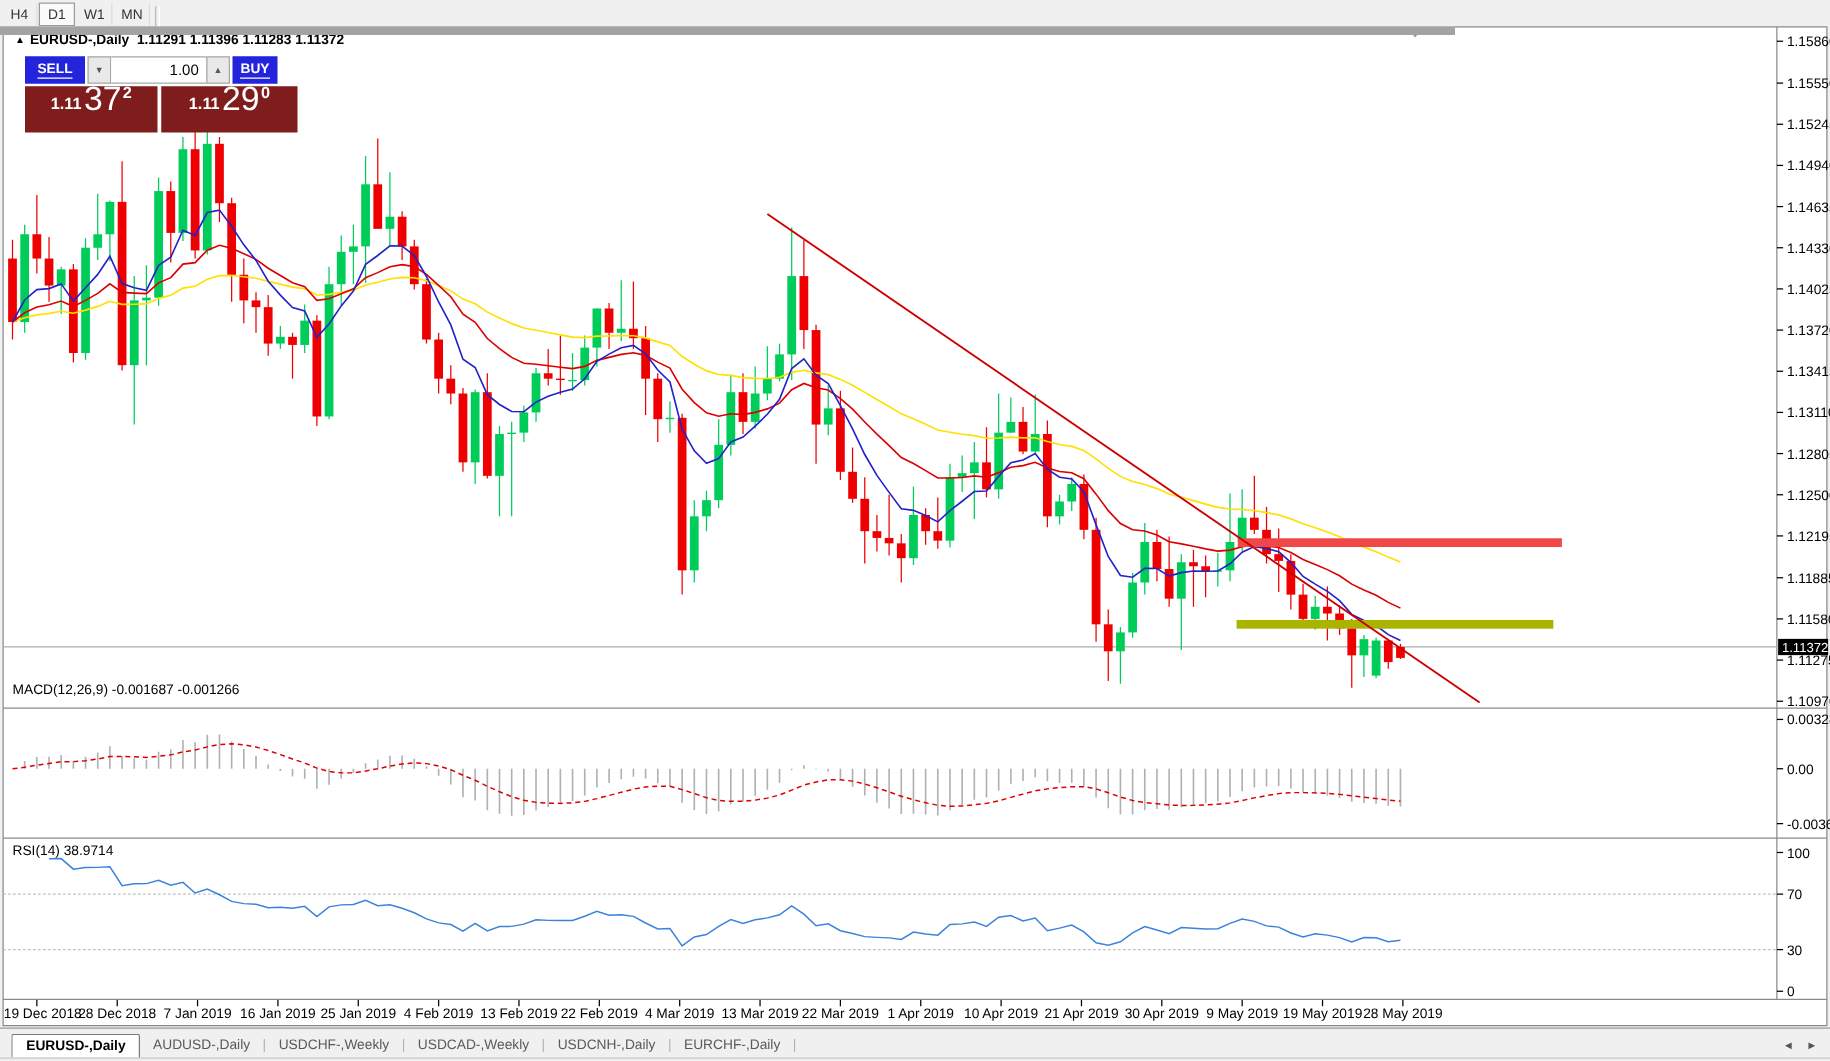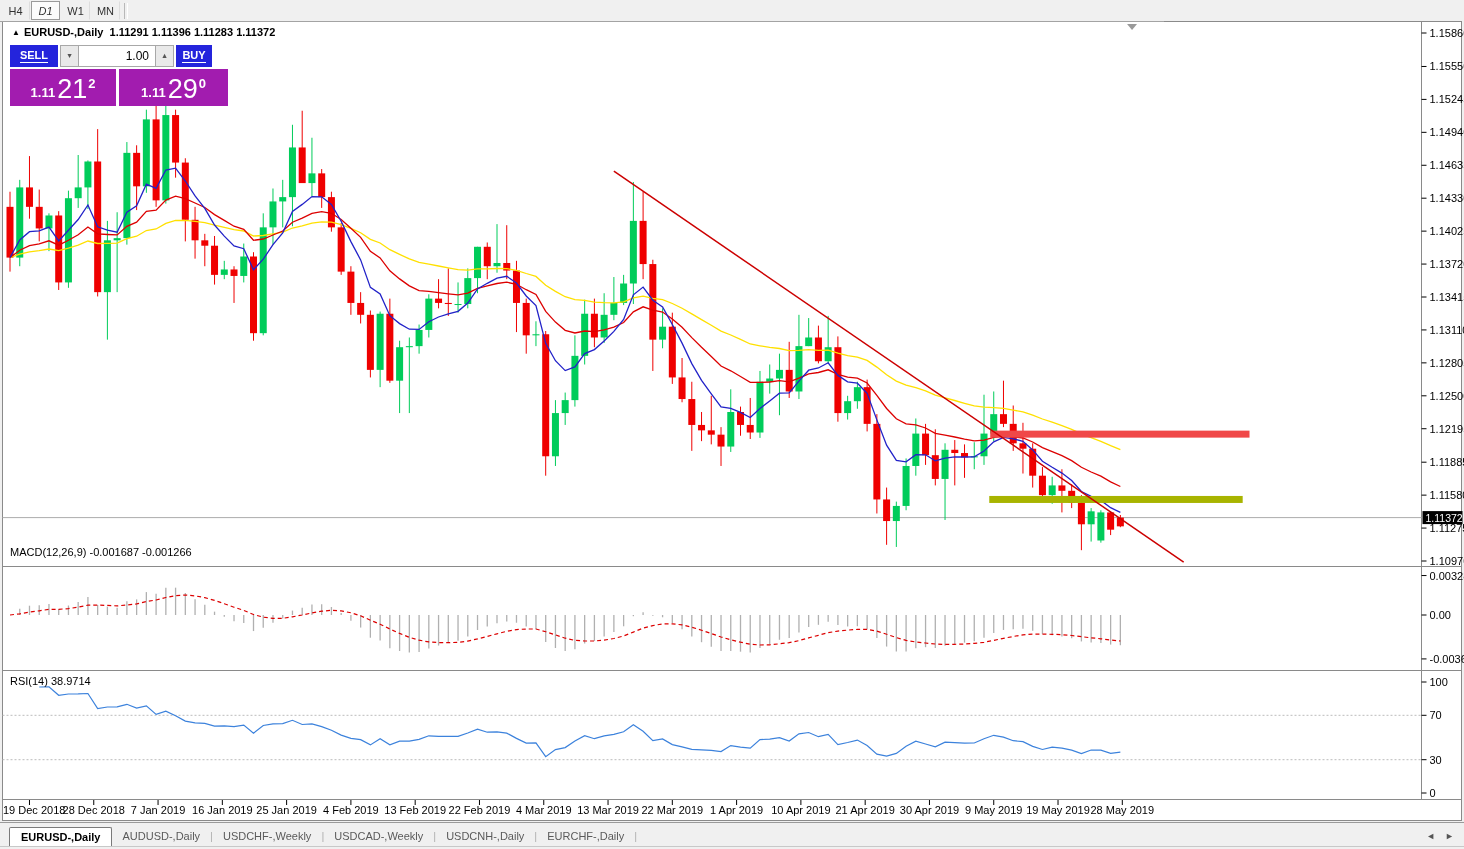--- a/index.html
+++ b/index.html
@@ -1,44 +1,44 @@
 <!DOCTYPE html>
 <html><head>
 <meta charset="utf-8">
 <style>
   html,body{margin:0;padding:0;width:1464px;height:849px;overflow:hidden;
     background:#f0f0f0;font-family:"Liberation Sans",sans-serif;position:relative;}
   
   .toolbar{position:absolute;left:0;top:0;width:1164px;height:21px;background:#f0f0f0;
-    border-bottom:1px solid #a3a3a3;display:flex;align-items:center;z-index:5;}
+    border-bottom:7px solid #a3a3a3;display:flex;align-items:flex-end;z-index:5;}
   .tf-btn{width:27px;height:17px;margin-left:1px;display:flex;align-items:center;justify-content:center;
     font-size:11px;color:#333;border:1px solid transparent;border-right:1px solid #ddd;cursor:default;}
-  .tf-btn.active{background:#fbfbfb;border:1px solid #9a9a9a;font-style:italic;}
+  .tf-btn.active{background:#fbfbfb;border:1px solid #9a9a9a;}
   .tf-divider{width:2px;height:16px;border-left:1px solid #b8b8b8;border-right:1px solid #fff;margin-left:4px;}
   
   #chart-svg{position:absolute;left:0;top:0;z-index:1;}
   
   .chart-title{position:absolute;left:12px;top:26px;z-index:3;font-size:11px;font-weight:bold;color:#000;}
   .chart-title .mk{font-size:8px;position:relative;top:-1px;margin-right:4px;}
   .ind-label{position:absolute;z-index:3;font-size:11px;color:#000;}
   
-  .panel{position:absolute;left:10px;top:45px;width:218px;z-index:4;}
+  .panel{position:absolute;left:20px;top:45px;width:218px;z-index:4;}
   .row1{display:flex;height:22px;}
   .btn-trade{background:#2424dc;color:#fff;font-size:11px;font-weight:bold;
     display:flex;align-items:center;justify-content:center;cursor:pointer;}
   .btn-trade span{border-bottom:1px solid #fff;padding-bottom:1px;}
   .sell{width:48px;margin-right:2px;}
   .buy{width:36px;}
   .spin{width:19px;background:#e9e9e9;border:1px solid #a8a8a8;box-sizing:border-box;
     display:flex;align-items:center;justify-content:center;font-size:9px;color:#555;cursor:pointer;}
   .vol{width:76px;border:1px solid #a8a8a8;border-left:none;border-right:none;box-sizing:border-box;
     background:#fff;font-size:12px;text-align:right;padding:0 6px 0 11px;font-family:"Liberation Sans",sans-serif;}
   .row2{display:flex;margin-top:2px;height:37px;}
-  .pricebox{background:#a21caf;color:#fff;display:flex;align-items:flex-end;justify-content:center;
-    padding-bottom:3px;cursor:pointer;}
+  .pricebox{background:#7f1d1d;color:#fff;display:flex;align-items:flex-end;justify-content:center;
+    padding-bottom:13px;cursor:pointer;}
   .pb-left{width:106px;margin-right:3px;}
   .pb-right{width:109px;}
   .pp{font-size:13px;font-weight:bold;margin:0 2px 3px 0;}
   .pb{font-size:27px;line-height:27px;}
   .ps{font-size:13px;font-weight:bold;position:relative;top:-12px;margin-left:1px;}
   
   .tabbar{position:absolute;left:0;top:822px;width:1464px;height:24px;background:#f0f0f0;
     border-top:1px solid #9a9a9a;display:flex;align-items:flex-end;z-index:5;font-size:11px;}
   .tab-active{margin:2px 0 0 9px;background:#fff;border:1px solid #7a7a7a;border-bottom:none;
     padding:3px 11px 4px;font-weight:bold;color:#000;border-radius:2px 2px 0 0;cursor:default;}
@@ -552,21 +552,21 @@
     <div class="spin">
         <span style="transform:scale(0.8)">▲</span>
       </div>
     <div class="btn-trade buy" style="margin-left:2px">
         <span>BUY</span>
       </div>
   </div>
   <div class="row2">
     <div class="pricebox pb-left">
       <span class="pp">1.11</span>
-        <span class="pb">21</span>
+        <span class="pb">37</span>
         <span class="ps">2</span>
     </div>
     <div class="pricebox pb-right">
       <span class="pp">1.11</span>
         <span class="pb">29</span>
         <span class="ps">0</span>
     </div>
   </div>
 </div>
 

